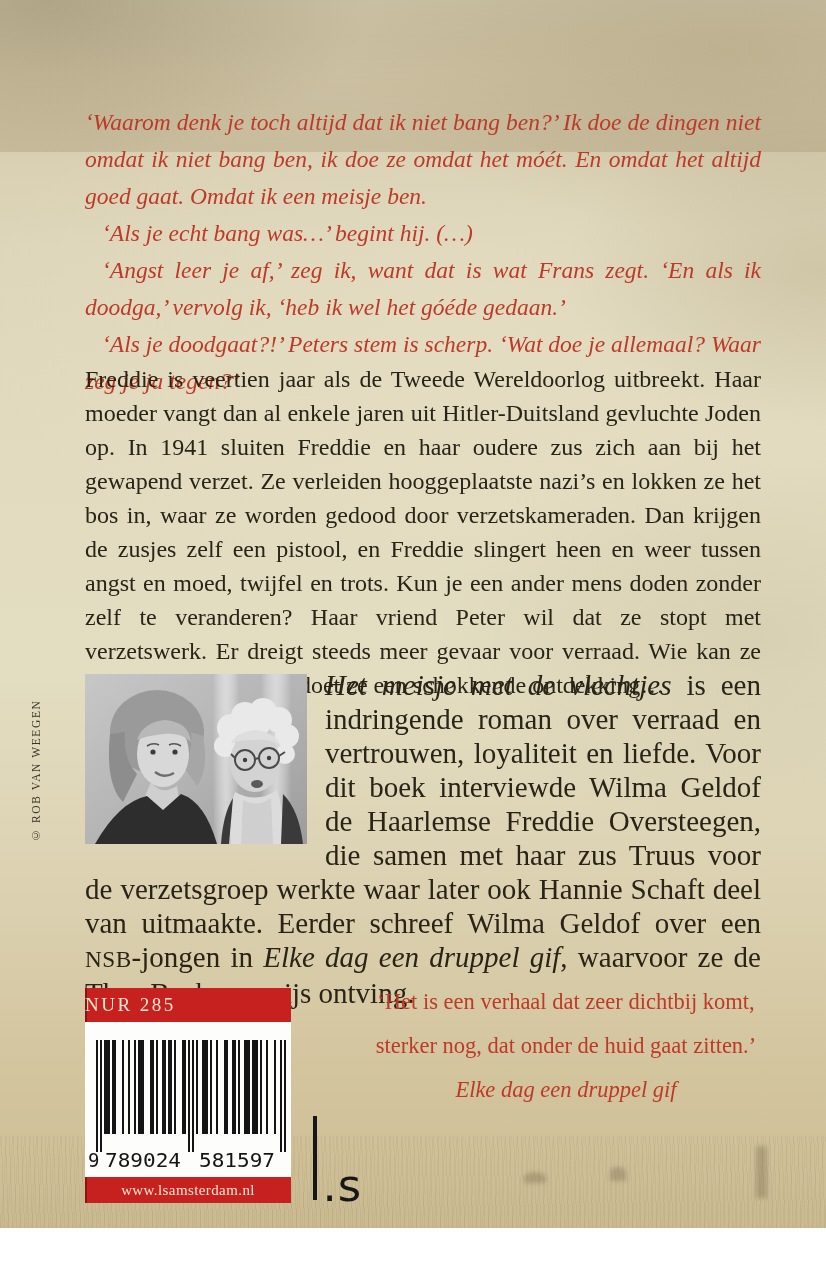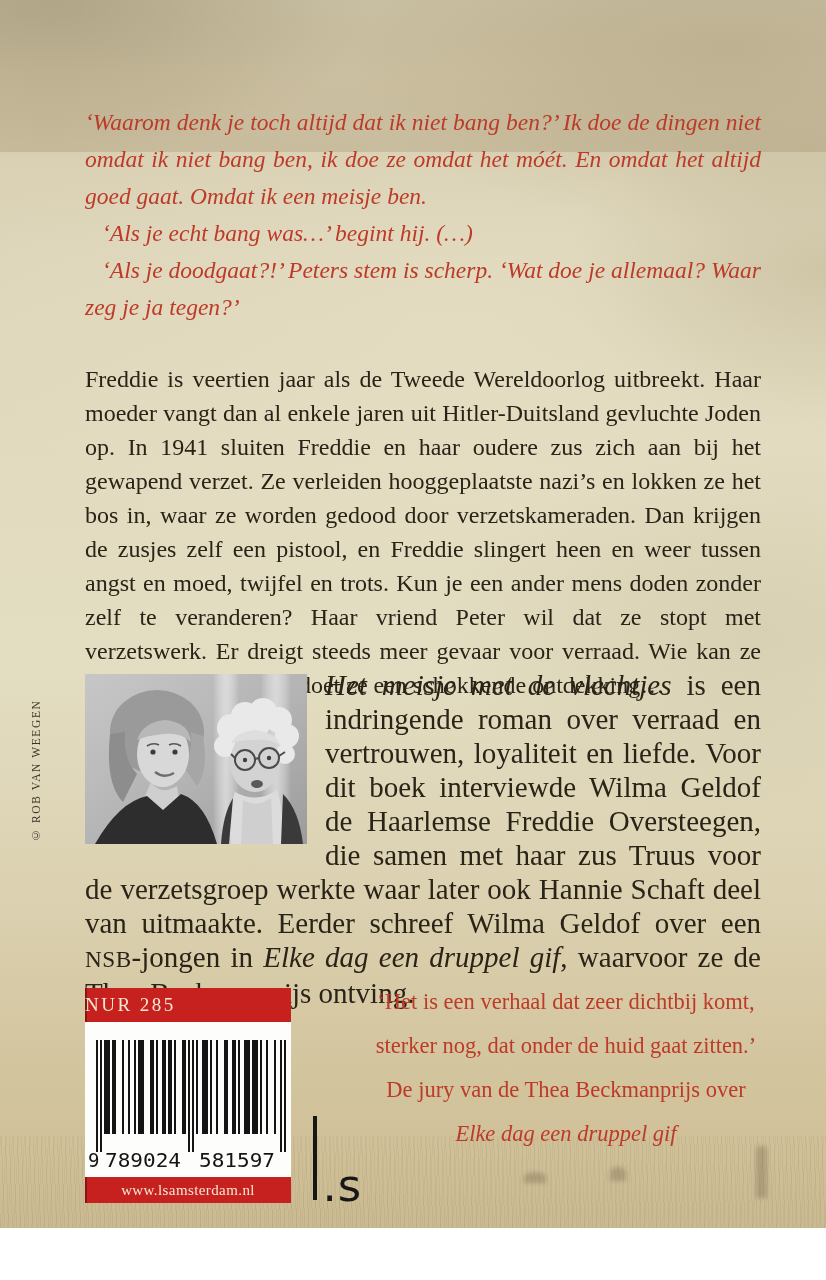--- a/index.html
+++ b/index.html
@@ -141,20 +141,21 @@
   <div class="clouds"></div>
   <div class="horizon"></div>
   <div class="grass"></div>
   <div class="silhouette sil-tower"></div>
   <div class="silhouette sil-bump1"></div>
   <div class="silhouette sil-bump2"></div>
 
   <div class="quote-top">
     <p>‘Waarom denk je toch altijd dat ik niet bang ben?’ Ik doe de dingen niet omdat ik niet bang ben, ik doe ze omdat het móét. En omdat het altijd goed gaat. Omdat ik een meisje ben.</p>
     <p class="indent">‘Als je echt bang was…’ begint hij. (…)</p>
+    <p class="indent">‘Angst leer je af,’ zeg ik, want dat is wat Frans zegt. ‘En als ik doodga,’ vervolg ik, ‘heb ik wel het góéde gedaan.’</p>
     <p class="indent">‘Als je doodgaat?!’ Peters stem is scherp. ‘Wat doe je allemaal? Waar zeg je ja tegen?’</p>
   </div>
 
   <div class="synopsis">
     <p>Freddie is veertien jaar als de Tweede Wereldoorlog uitbreekt. Haar moeder vangt dan al enkele jaren uit Hitler-Duitsland gevluchte Joden op. In 1941 sluiten Freddie en haar oudere zus zich aan bij het gewapend verzet. Ze verleiden hooggeplaatste nazi’s en lokken ze het bos in, waar ze worden gedood door verzetskameraden. Dan krijgen de zusjes zelf een pistool, en Freddie slingert heen en weer tussen angst en moed, twijfel en trots. Kun je een ander mens doden zonder zelf te veranderen? Haar vriend Peter wil dat ze stopt met verzetswerk. Er dreigt steeds meer gevaar voor verraad. Wie kan ze nog vertrouwen? Dan doet ze een schokkende ontdekking…</p>
   </div>
 
   <div class="credit">© ROB VAN WEEGEN</div>
 
   <div class="about">
@@ -213,21 +214,20 @@
         <path d="M196 170 L198 120 Q214 136 218 170 Z" fill="#3a3a3a"></path>
         <path d="M158 126 q14 8 28 -2 l2 46 l-32 0 Z" fill="#cfcfcf"></path>
       </svg>
     </span>
     <span class="it">Het meisje met de vlechtjes</span><span> is een indringende roman over verraad en vertrouwen, loyaliteit en liefde. Voor dit boek interviewde Wilma Geldof de Haarlemse Freddie Oversteegen, die samen met haar zus Truus voor de verzetsgroep werkte waar later ook Hannie Schaft deel van uitmaakte. Eerder schreef Wilma Geldof over een </span><span class="sc">NSB</span><span>-jongen in </span><span class="it">Elke dag een druppel gif</span><span>, waarvoor ze de Thea Beckmanprijs ontving.</span>
   </div>
 
   <div class="review">
     <p>‘Het is een verhaal dat zeer dichtbij komt,</p>
     <p>sterker nog, dat onder de huid gaat zitten.’</p>
-    <p>De jury van de Thea Beckmanprijs over</p>
     <p class="it">Elke dag een druppel gif</p>
   </div>
 
   <div class="barcode-block">
     <div class="nur-bar">
       <span>NUR 285</span>
     </div>
     <div class="barcode-white">
       <svg width="200" height="132" viewBox="0 0 200 132" xmlns="http://www.w3.org/2000/svg">
         <g id="bars" fill="#141414">

